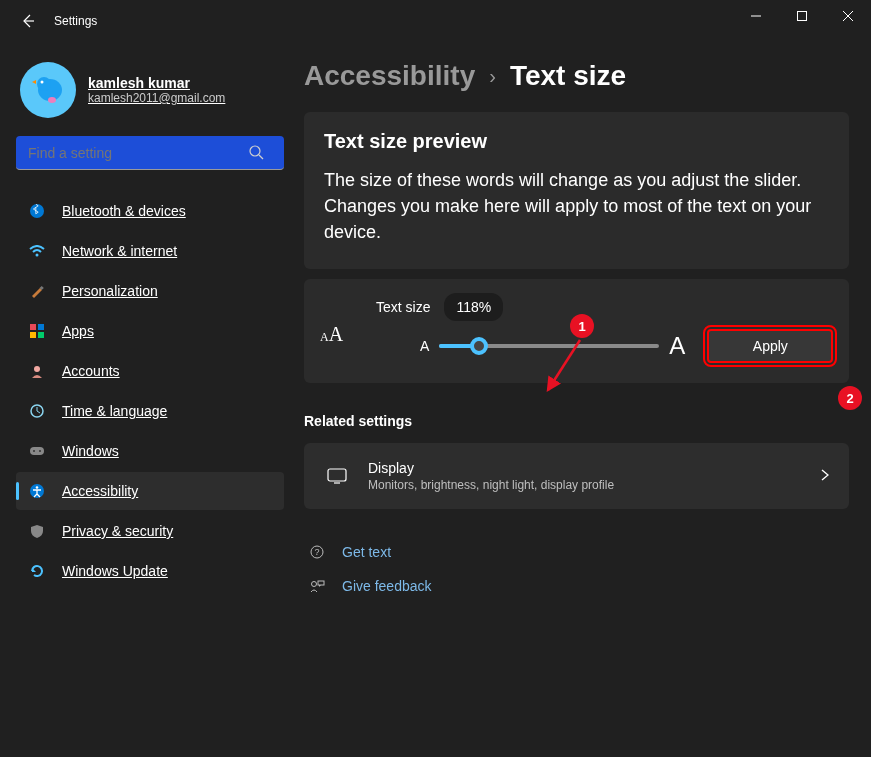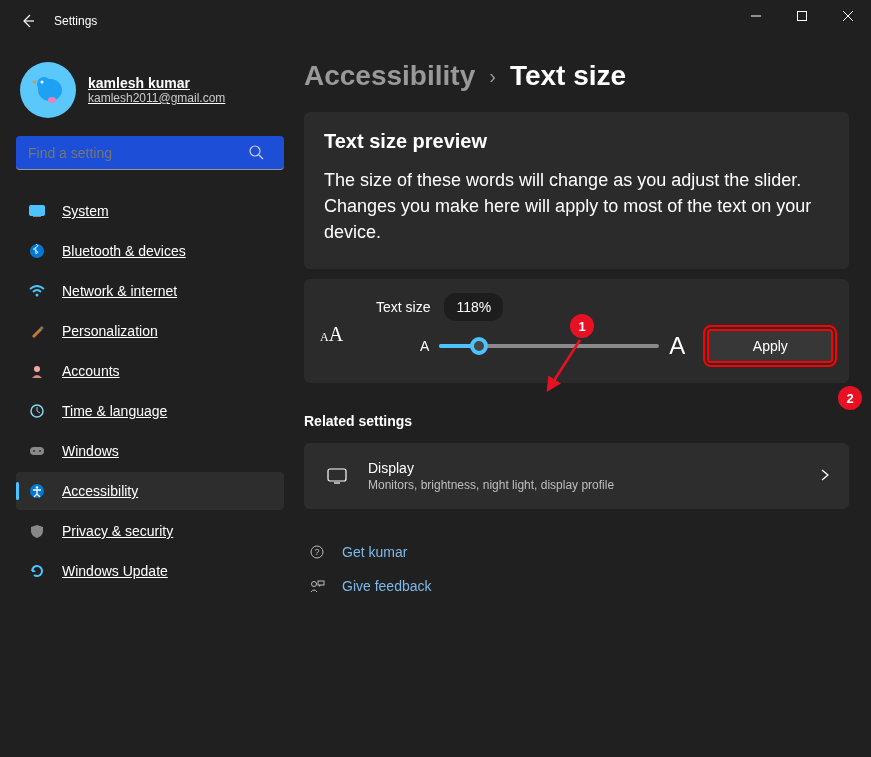--- a/index.html
+++ b/index.html
@@ -376,29 +376,20 @@
         <svg width="16" height="16" viewBox="0 0 16 16">
             <circle cx="7" cy="7" r="5" stroke="#cfcfcf" fill="none" stroke-width="1.2"></circle>
             <line x1="11" y1="11" x2="15" y2="15" stroke="#cfcfcf" stroke-width="1.2"></line>
           </svg>
       </span>
     </div>
 
     <ul class="nav">
       <li class="nav-item">
         <span class="nav-icon">
-            <svg width="16" height="12">
-              <rect x="0.5" y="0.5" width="15" height="10" rx="1" fill="#4cc2ff" stroke="#4cc2ff"></rect>
-              <line x1="4" y1="11.5" x2="12" y2="11.5" stroke="#888"></line>
-            </svg>
-          </span>
-        <span class="nav-label">System</span>
-      </li>
-      <li class="nav-item">
-        <span class="nav-icon">
             <svg width="14" height="14">
               <circle cx="7" cy="7" r="7" fill="#0078d4"></circle>
               <path d="M6 3v8l3-2-6-4 6-4-3-2" stroke="#fff" stroke-width="1" fill="none" transform="translate(1,1) scale(0.8)"></path>
             </svg>
           </span>
         <span class="nav-label">Bluetooth &amp; devices</span>
       </li>
       <li class="nav-item">
         <span class="nav-icon">
             <svg width="16" height="12">
@@ -410,20 +401,31 @@
         <span class="nav-label">Network &amp; internet</span>
       </li>
       <li class="nav-item">
         <span class="nav-icon">
             <svg width="16" height="16">
               <path d="M3 13 L11 5 L13 7 L5 15 Z" fill="#c77b3a"></path>
               <rect x="11" y="3" width="3" height="3" fill="#777" transform="rotate(45 12 5)"></rect>
             </svg>
           </span>
         <span class="nav-label">Personalization</span>
+      </li>
+      <li class="nav-item">
+        <span class="nav-icon">
+            <svg width="14" height="14">
+              <rect x="0" y="0" width="6" height="6" fill="#e74856"></rect>
+              <rect x="8" y="0" width="6" height="6" fill="#0078d4"></rect>
+              <rect x="0" y="8" width="6" height="6" fill="#ffb900"></rect>
+              <rect x="8" y="8" width="6" height="6" fill="#00cc6a"></rect>
+            </svg>
+          </span>
+        <span class="nav-label">Apps</span>
       </li>
       <li class="nav-item">
         <span class="nav-icon">
             <svg width="14" height="14">
               <circle cx="7" cy="5" r="3" fill="#f2a9a2"></circle>
               <path d="M2 14 Q7 8 12 14" fill="#d88b80"></path>
             </svg>
           </span>
         <span class="nav-label">Accounts</span>
       </li>
@@ -526,21 +528,21 @@
       </span>
     </div>
 
     <div class="link-row">
       <span class="link-icon">
         <svg width="16" height="16">
             <circle cx="8" cy="8" r="6" stroke="#bbb" fill="none"></circle>
             <text x="8" y="11" font-size="9" text-anchor="middle" fill="#bbb">?</text>
           </svg>
       </span>
-      <span class="link-text">Get kumar</span>
+      <span class="link-text">Get text</span>
     </div>
     <div class="link-row">
       <span class="link-icon">
         <svg width="16" height="16">
             <circle cx="5" cy="6" r="2.5" stroke="#bbb" fill="none"></circle>
             <path d="M2 14 Q5 10 8 14" stroke="#bbb" fill="none"></path>
             <rect x="9" y="3" width="6" height="4" stroke="#bbb" fill="none"></rect>
             <path d="M10 7 L10 9 L12 7" fill="#bbb"></path>
           </svg>
       </span>

